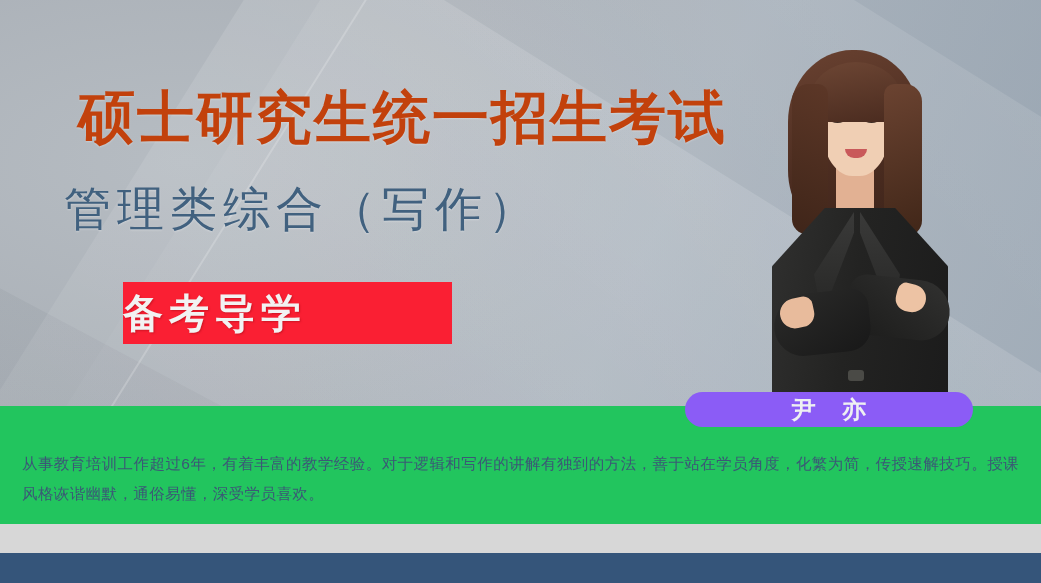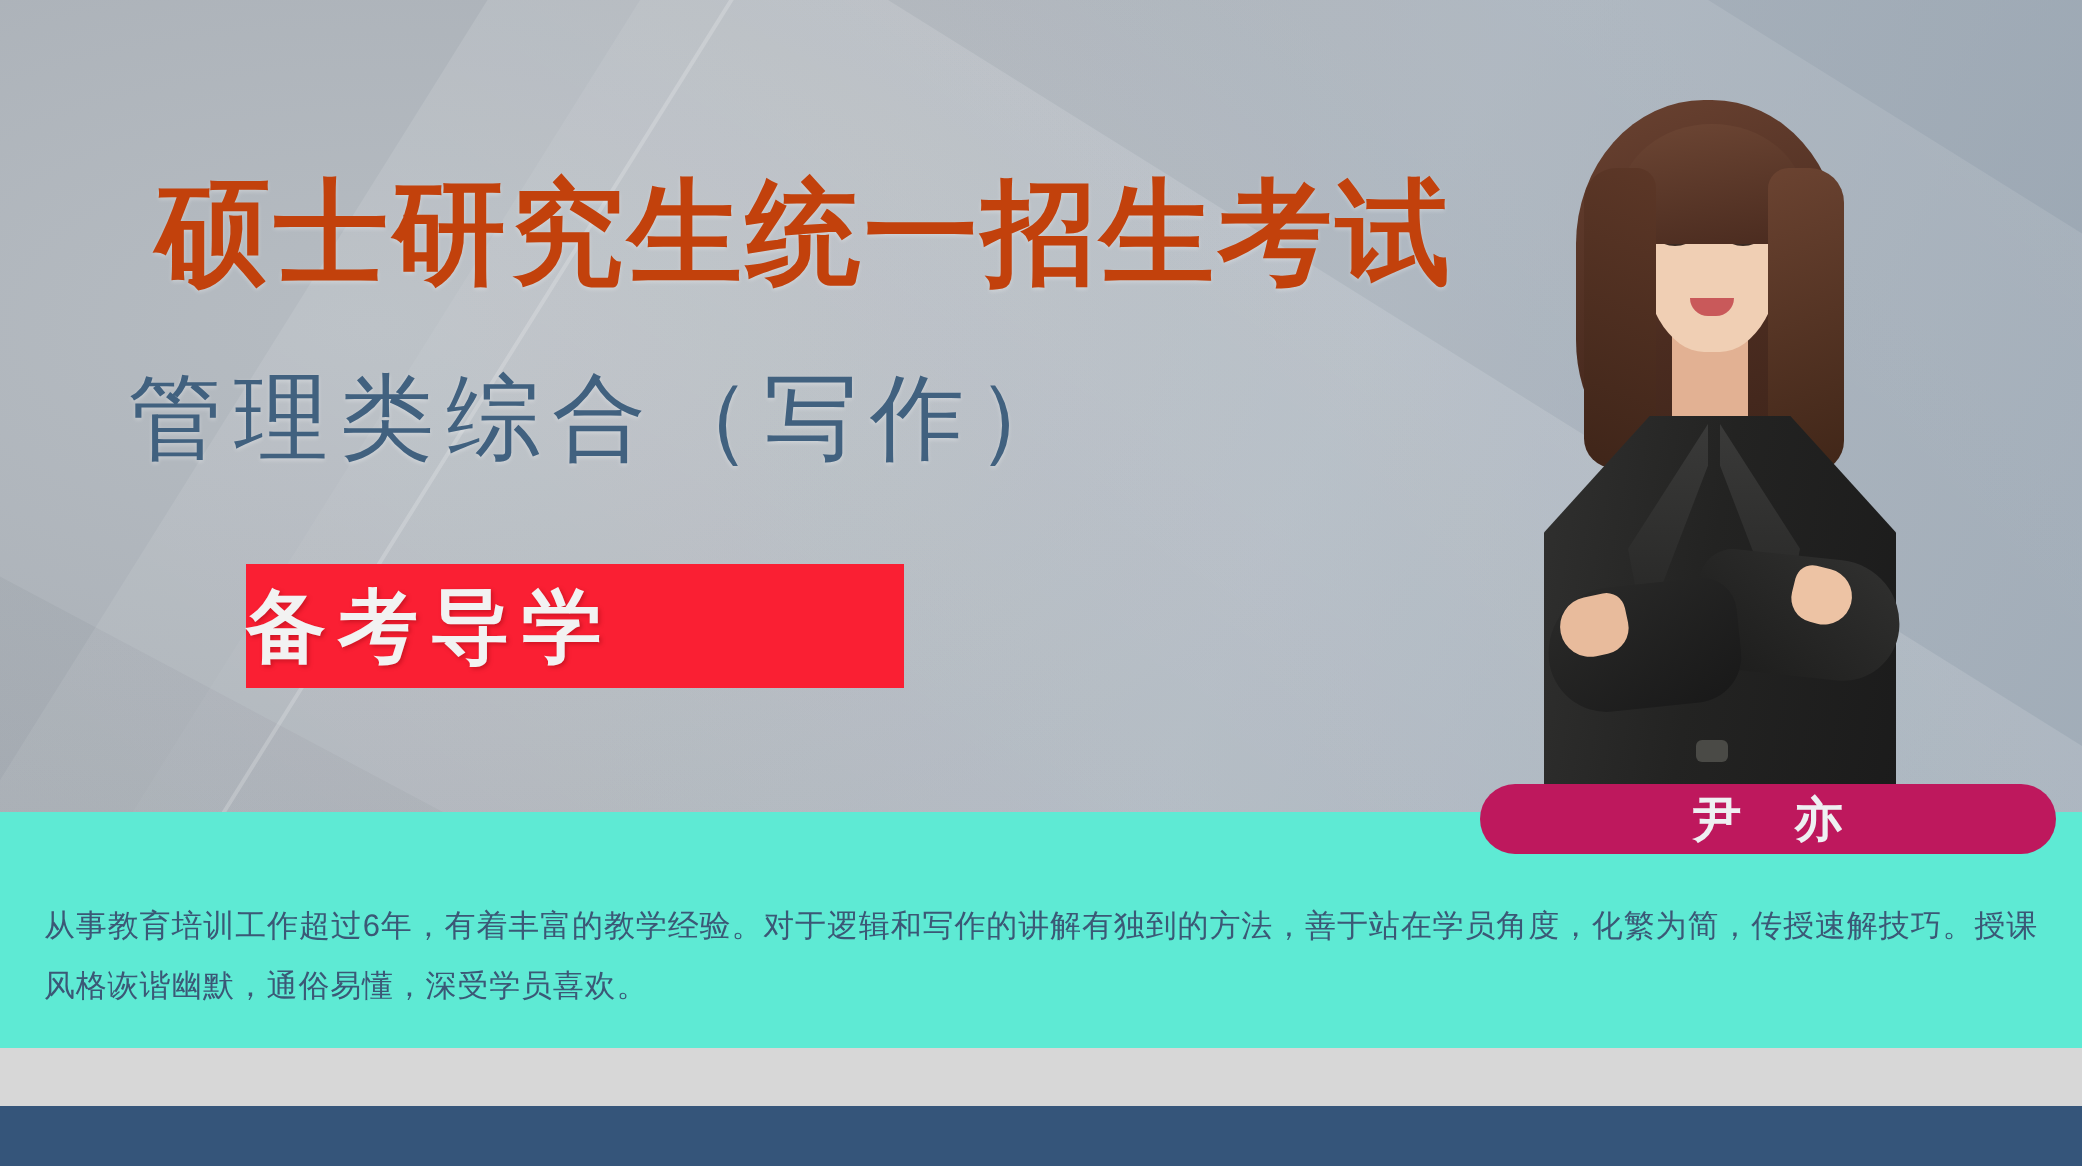--- a/index.html
+++ b/index.html
@@ -199,39 +199,39 @@
     transform:rotate(14deg);
   }
   .p-btn {
     position:absolute; left:104px; top:344px;
     width:16px; height:11px;
     background:#4a4a46; border-radius:3px;
   }
 
   
   .name-pill {
-    position:absolute; left:740px; top:392px;
+    position:absolute; left:685px; top:392px;
     width:288px; height:35px;
-    background:#be185d;
+    background:#8b5cf6;
     border-radius:18px;
     display:flex; align-items:center; justify-content:center;
     z-index:6;
   }
   .name-label {
     font-size:24px; font-weight:bold;
     color:#eef0f2;
     letter-spacing:10px;
     text-indent:10px;
   }
 
   
   .info-band {
     position:absolute; left:0; top:406px;
     width:1041px; height:118px;
-    background:#5eead4;
+    background:#22c55e;
   }
   .info-text {
     position:absolute; left:22px; top:43px;
     width:997px;
     font-size:15.5px;
     line-height:30px;
     color:#3b5876;
     letter-spacing:.4px;
     text-align:justify;
   }

